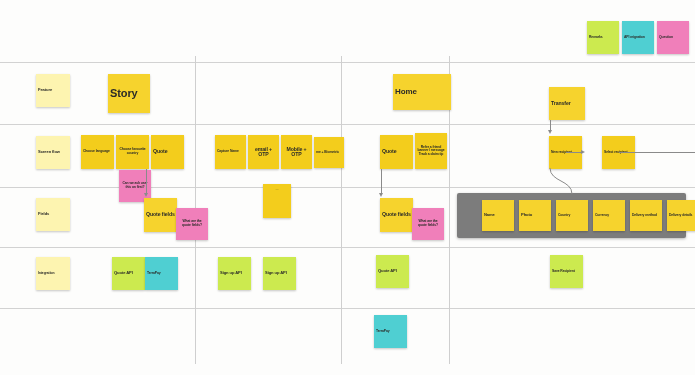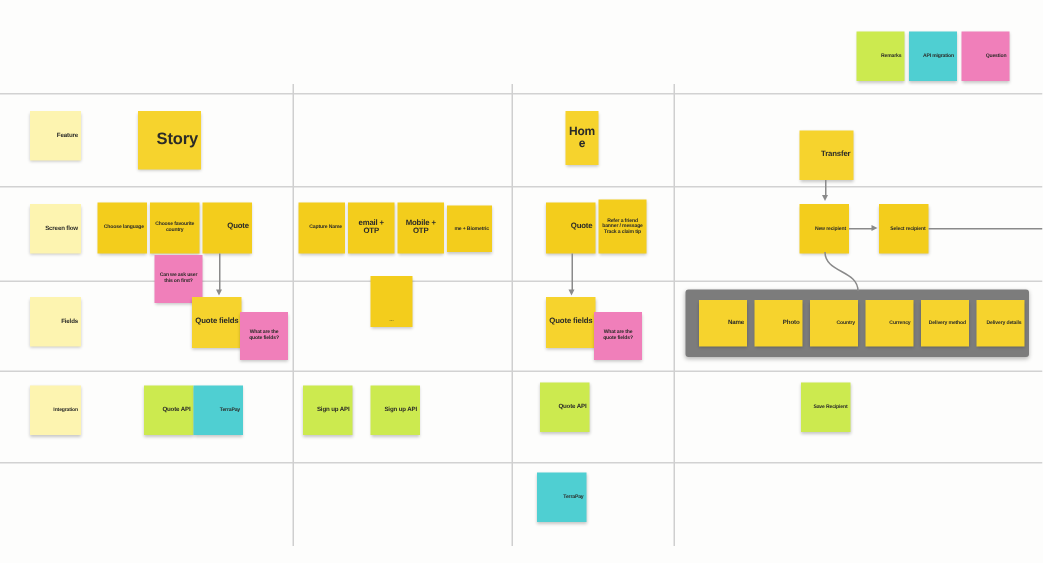--- a/index.html
+++ b/index.html
@@ -16,30 +16,31 @@
   
   .vline{position:absolute;width:1px;background:#cfcfcf;}
   .hline{position:absolute;height:1px;background:#d2d2d2;}
 
   
   .note{
     position:absolute;
     box-sizing:border-box;
     display:flex;
     align-items:center;
-    justify-content:flex-end;
+    justify-content:flex-start;
     text-align:center;
     color:#2b2b28;
     font-weight:700;
     line-height:1.05;
     padding:2px;
     box-shadow:0 1px 2px rgba(0,0,0,.22);
     overflow:hidden;
     word-break:break-word;
     letter-spacing:-0.1px;
+    margin-left:16px;
   }
   .y-deep{background:#f6d32d;}
   .y-gold{background:#f3cd1c;}
   .pink  {background:#f07fba;}
   .green {background:#ccea4f;}
   .cyan  {background:#4fcfd2;}
 
   .lbl-left{background:#fdf4b0;}
 
   
@@ -110,21 +111,21 @@
   <div class="note lbl-left sz-xs" style="left:20px;top:198px;width:34px;height:33px;">
     <span>Fields</span>
   </div>
   <div class="note lbl-left sz-xxs" style="left:20px;top:257px;width:34px;height:33px;">
     <span>Integration</span>
   </div>
 
   <div class="note y-deep sz-lg" style="left:92px;top:74px;width:42px;height:39px;">
     <span>Story</span>
   </div>
-  <div class="note y-deep sz-md" style="left:377px;top:74px;width:22px;height:36px;">
+  <div class="note y-deep sz-md" style="left:377px;top:74px;width:58px;height:36px;">
     <span>Home</span>
   </div>
   <div class="note y-deep sz-sm" style="left:533px;top:87px;width:36px;height:33px;">
     <span>Transfer</span>
   </div>
 
   <div class="note y-gold sz-xxs" style="left:65px;top:135px;width:33px;height:34px;">
     <span>Choose language</span>
   </div>
   <div class="note y-gold sz-xxs" style="left:100px;top:135px;width:33px;height:34px;">

